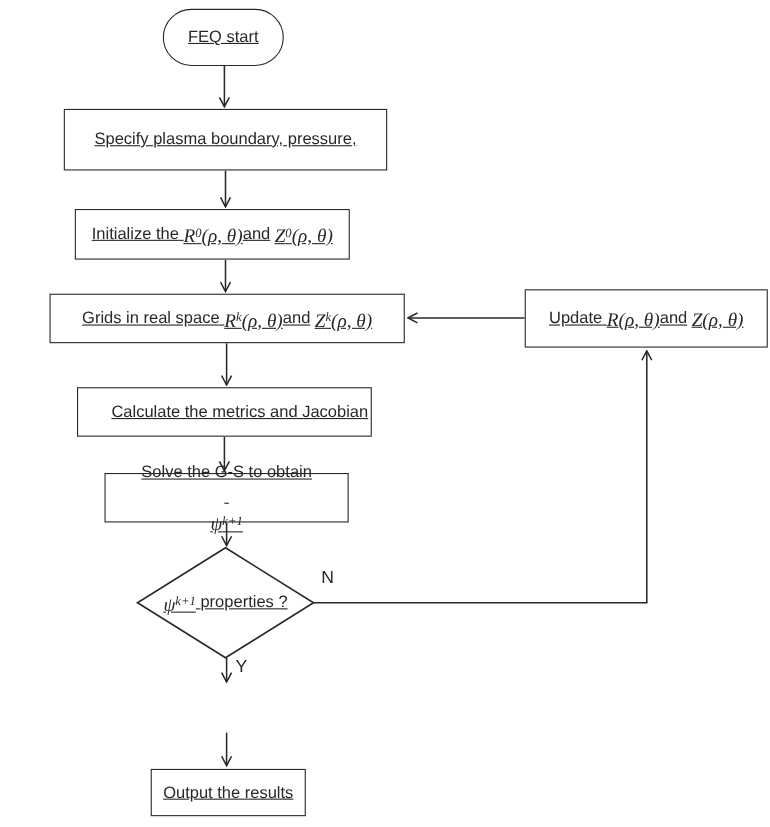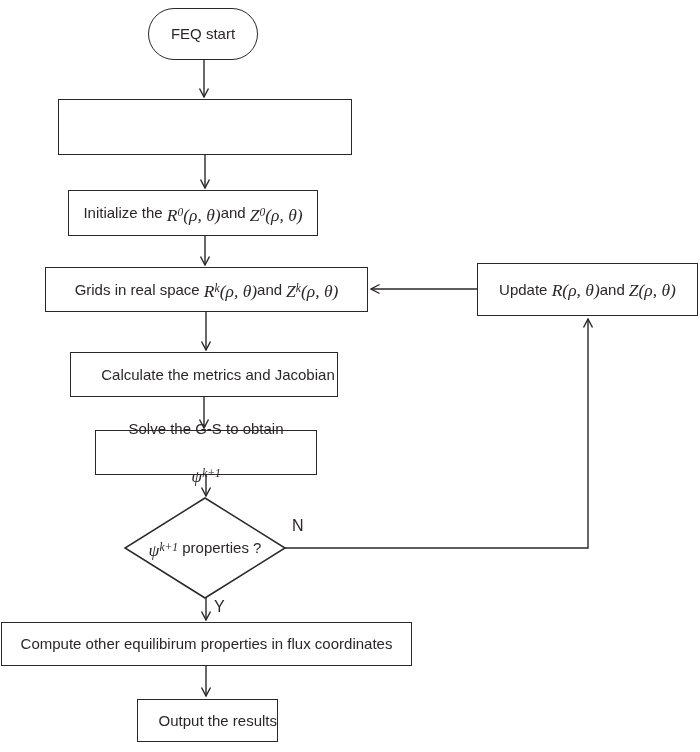--- a/index.html
+++ b/index.html
@@ -26,20 +26,21 @@
     border: 1.5px solid #2b2728;
     background: #ffffff;
     display: flex;
     align-items: center;
     justify-content: center;
     text-align: center;
     color: #2b2728;
     font-size: 15px;
     line-height: 22px;
     white-space: nowrap;
+    text-decoration: underline;
   }
   .node.stadium {
     border-radius: 27px;
   }
   .node.noborder {
     border: none;
     background: transparent;
   }
   .m {
     font-family: "Liberation Serif", serif;
@@ -89,21 +90,21 @@
 
     <polygon points="205,498 285,548 205,598 125,548" fill="#ffffff" stroke="#2b2728" stroke-width="1.5"></polygon>
   </svg>
 
   <div class="node stadium" style="left:148px; top:8px; width:110px; height:52px;">
     <span>FEQ start</span>
   </div>
 
   <div class="node two-line" style="left:58px; top:99px; width:294px; height:56px;">
     <span>
-      <br>
+      <span>Specify plasma boundary, pressure,</span><br>
     </span>
   </div>
 
   <div class="node" style="left:68px; top:190px; width:250px; height:46px;">
     <span>Initialize the</span>&nbsp;<span class="m"><span>R</span><span class="sup">0</span><span>(ρ, θ)</span></span>
     <span>and</span>
     <span class="m gap"><span>Z</span><span class="sup">0</span><span>(ρ, θ)</span></span>
   </div>
 
   <div class="node" style="left:45px; top:267px; width:323px; height:45px;">
@@ -123,24 +124,21 @@
   </div>
 
   <div class="node" style="left:95px; top:430px; width:222px; height:45px;flex-direction:column;">
     <span>Solve the G-S to obtain</span>&nbsp;<span class="m"><span>ψ</span><span class="sup">k+1</span></span>
   </div>
 
   <div class="node noborder" style="left:110px; top:530px; width:190px; height:36px;">
     <span class="m"><span>ψ</span><span class="sup">k+1</span></span>&nbsp;<span>properties ?</span>
   </div>
 
-  <div class="node" style="left:1px; top:622px; width:411px; height:44px;">
-    <span>Compute other equilibirum properties in flux coordinates</span>
-  </div>
 
-  <div class="node" style="left:137px; top:699px; width:141px; height:43px;justify-content:flex-end;">
+  <div class="node" style="left:137px; top:699px; width:141px; height:43px;">
     <span>Output the results</span>
   </div>
 
   <span class="edge-label" style="left:292px; top:517px;">N</span>
   <span class="edge-label" style="left:214px; top:598px;">Y</span>
 
 </div>
 
 </body></html>

